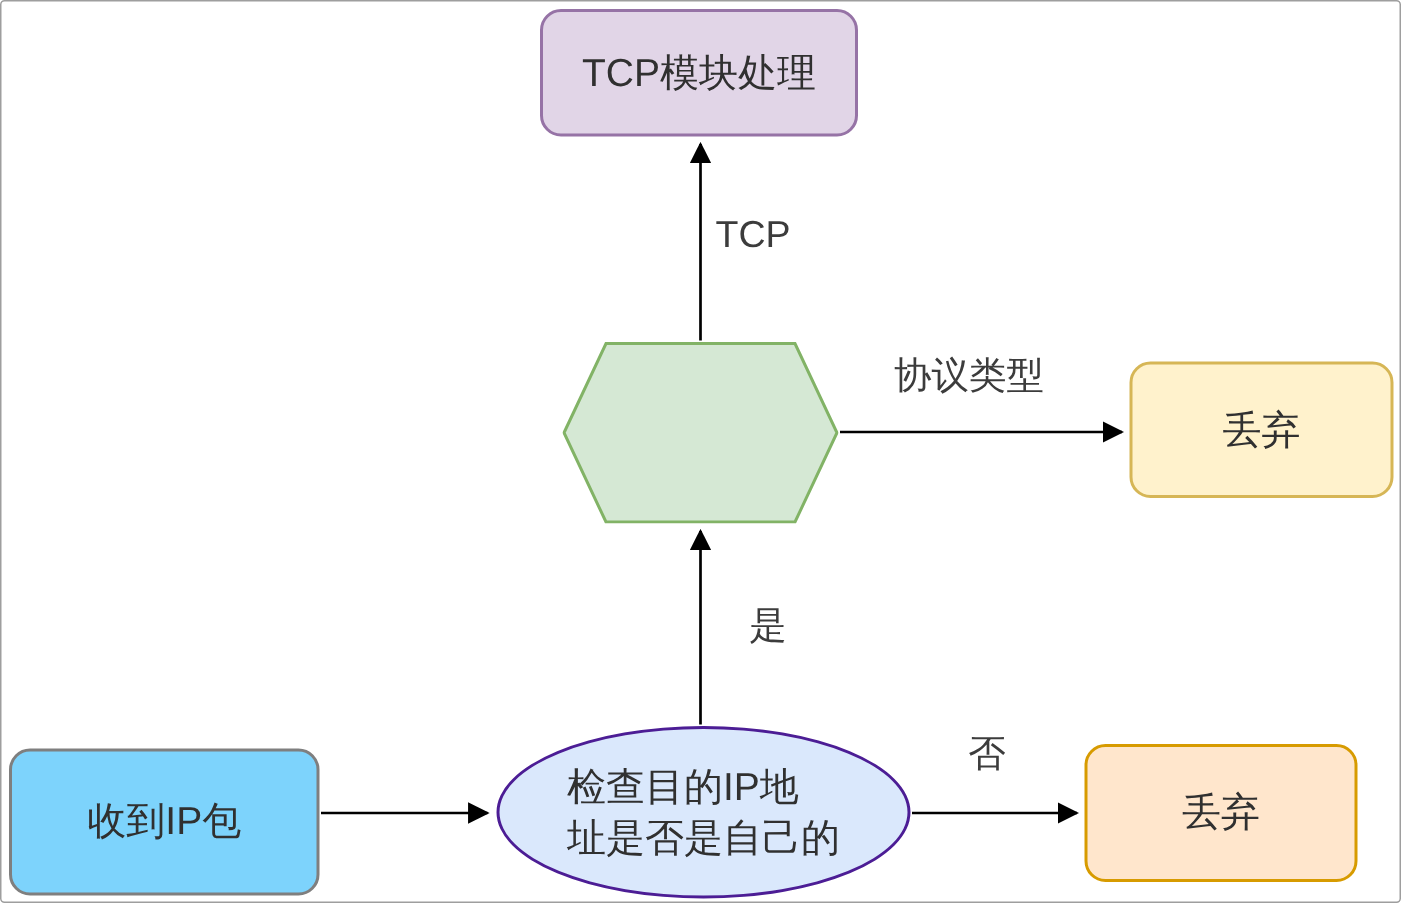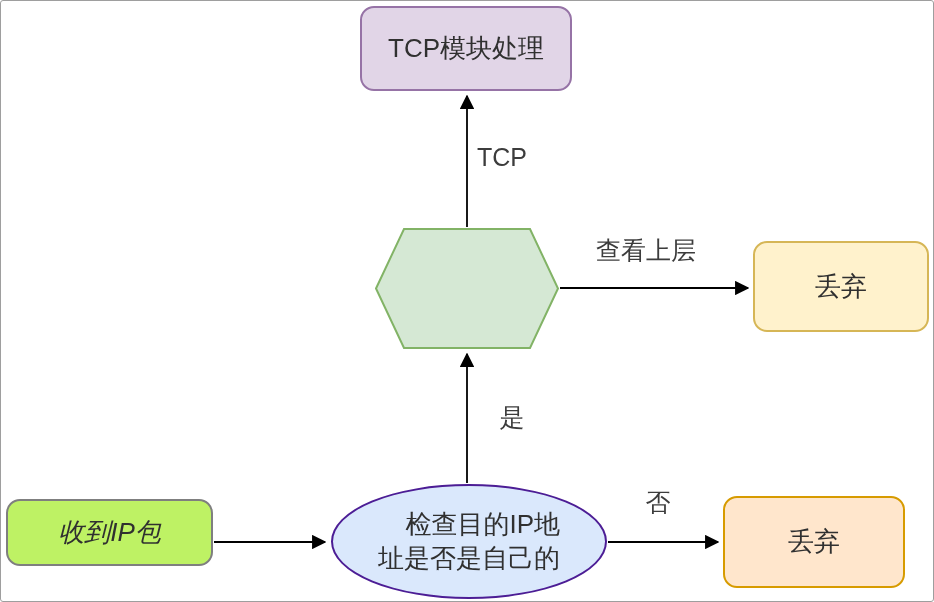--- a/index.html
+++ b/index.html
@@ -23,34 +23,34 @@
     left: 0; top: 0;
     width: 934px; height: 602px;
     z-index: 1;
   }
   .node {
     position: absolute;
     z-index: 2;
     display: flex;
     align-items: center;
     justify-content: center;
-    text-align: right;
+    text-align: left;
     color: #303030;
     font-size: 26px;
     line-height: 1.3;
     white-space: pre-line;
     box-sizing: border-box;
   }
   .rounded-rect {
     border-radius: 14px;
     border: 2px solid;
   }
   .node-tcp-module   { left: 359px; top: 5px;   width: 212px; height: 85px;  background: #E1D5E7; border-color: #9673A6; }
   .node-discard-1    { left: 752px; top: 240px; width: 176px; height: 91px;  background: #FFF2CC; border-color: #D6B656; }
-  .node-receive-ip   { left: 5px;   top: 498px; width: 207px; height: 67px;  background: #bef264; border-color: #7f7f7f; font-style: italic; }
+  .node-receive-ip   { left: 5px;   top: 498px; width: 207px; height: 98px;  background: #7dd3fc; border-color: #7f7f7f; }
   .node-discard-2    { left: 722px; top: 495px; width: 182px; height: 92px;  background: #FFE6CC; border-color: #D79B00; }
   .node-check-ip {
     left: 330px; top: 483px; width: 276px; height: 115px;
     background: #DAE8FC;
     border: 2px solid #4c1d95;
     border-radius: 50%;
   }
   .node-check-protocol {
     left: 374px; top: 227px; width: 184px; height: 121px;
     background: transparent;
@@ -120,16 +120,16 @@
     <span class="node-label">检查目的IP地
 址是否是自己的</span>
   </div>
 
   <div class="node rounded-rect node-discard-2">
     <span class="node-label">丢弃</span>
   </div>
 
   <div class="edge-label lbl-tcp">TCP</div>
   <div class="edge-label lbl-yes">是</div>
-  <div class="edge-label lbl-unknown">查看上层</div>
+  <div class="edge-label lbl-unknown">协议类型</div>
   <div class="edge-label lbl-no">否</div>
 
 </div>
 
 </body></html>

